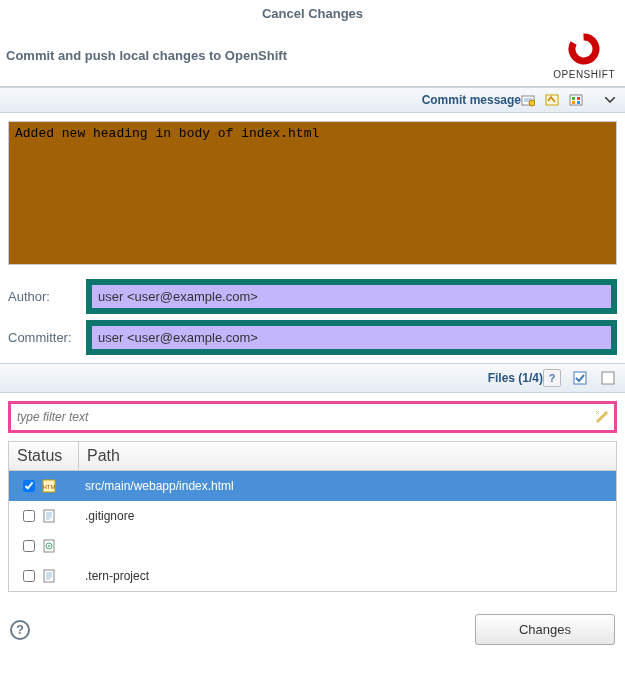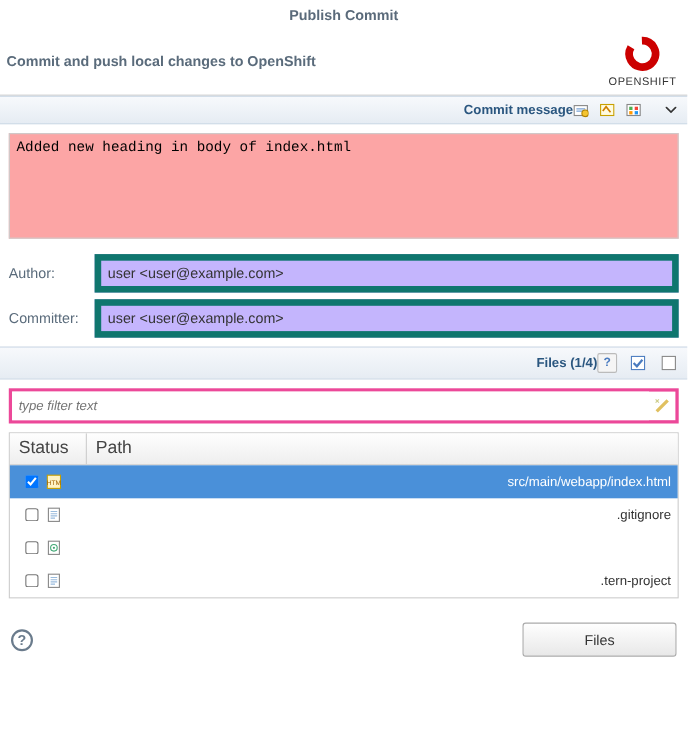--- a/index.html
+++ b/index.html
@@ -55,27 +55,27 @@
     justify-content: flex-end;
     color: #2a567f;
     font-weight: bold;
     font-size: 12px;
   }
   .section-hdr .tools { display: flex; gap: 10px; align-items: center; }
   .tool-btn { width: 14px; height: 14px; display: flex; align-items:center; justify-content:center; cursor:pointer;}
   .commit-body { padding: 8px; }
   .commit-text {
     width: 100%;
-    height: 96px;
+    height: 144px;
     resize: none;
     font-family: "Courier New", monospace;
     font-size: 13px;
     padding: 4px 6px;
     border: 1px solid #ccc;
-    background: #fca5a5;
+    background: #a16207;
     outline: none;
   }
   .field-row {
     display: flex;
     align-items: center;
     padding: 3px 8px;
   }
   .field-label {
     width: 78px;
     color: #5a6b7b;
@@ -122,21 +122,21 @@
     font-size:16px;
     color:#444;
   }
   .ft-head .col { padding:5px 8px; }
   .col-status { width:70px; border-right:1px solid #ccc; }
   .col-path { flex:1; }
   .ft-body { }
   .ft-row { display:flex; align-items:center; padding:6px 6px; font-size:12px; color:#333;}
   .ft-row.selected { background:#4a90d9; color:#fff; }
   .ft-row .colA { width:70px; display:flex; align-items:center; gap:4px; padding-left:4px;}
-  .ft-row .colB { flex:1;text-align:right; }
+  .ft-row .colB { flex:1; }
   .cb { width:12px; height:12px; }
   .mini-icon { width:14px; height:14px; display:inline-block; }
   .bottom-bar {
     display:flex;
     justify-content:space-between;
     align-items:center;
     padding: 14px 10px 10px;
   }
   .help-circle {
     width:20px; height:20px; border:2px solid #6a7b8c;
@@ -155,21 +155,21 @@
     font-size:13px;
     text-align:center;
     cursor:pointer;
     color:#333;
   }
   svg { display:block; }
 </style>
 </head>
 <body>
 
-<div class="title-bar">Publish Commit</div>
+<div class="title-bar">Cancel Changes</div>
 
 <div class="header-area">
   <div class="header-desc">Commit and push local changes to OpenShift</div>
   <div class="logo-box">
     <div class="logo-ring">
       <svg viewBox="0 0 36 36" width="36" height="36">
         <circle cx="18" cy="18" r="12" fill="none" stroke="#cc0000" stroke-width="7" stroke-dasharray="50 12" transform="rotate(-30 18 18)"></circle>
       </svg>
     </div>
     <div>OPENSHIFT</div>
@@ -305,15 +305,15 @@
           </div>
           <div class="colB">.tern-project</div>
         </div>
       </div>
   </div>
 </div>
 
 <div class="bottom-bar">
   <div class="help-circle">?</div>
   <div class="btns">
-    <div class="btn">Files</div>
+    <div class="btn">Changes</div>
   </div>
 </div>
 
 </body></html>

